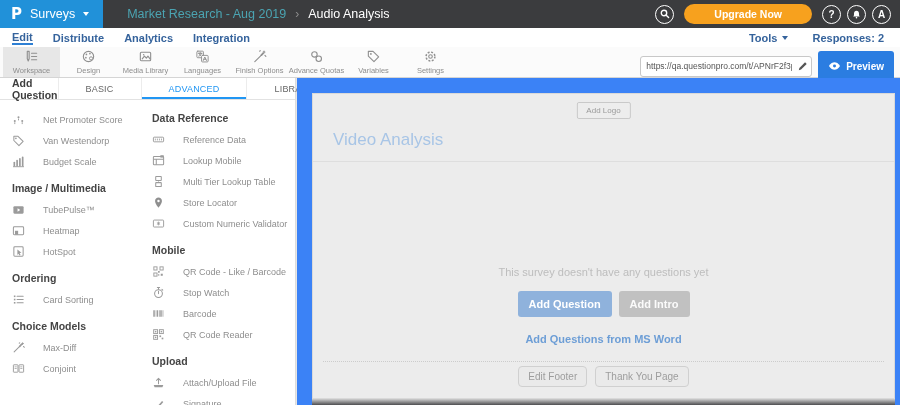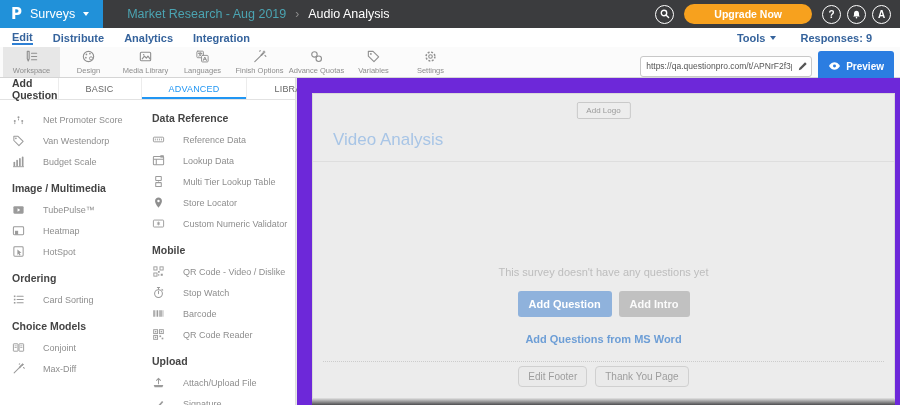--- a/index.html
+++ b/index.html
@@ -18,21 +18,21 @@
   .crumb-current { color:#fff; }
   .top-right { margin-left:auto; display:flex; align-items:center; gap:6px; padding-right:9px; }
   .circle-btn { width:19px; height:19px; border:1.5px solid #fff; border-radius:50%; display:flex; align-items:center; justify-content:center; font-size:10px; font-weight:700; cursor:pointer; flex:none; }
   .upgrade-btn { background:#f7a11e; color:#fff; font-size:10.5px; font-weight:700; padding:4px 30px; border-radius:11px; margin:0 4px; cursor:pointer; white-space:nowrap; }
 
   
   .navrow { position:absolute; left:0; top:28px; width:900px; height:19px; background:#fff; display:flex; align-items:center; font-size:11px; font-weight:700; color:#35639c; }
   .nav-item { margin-left:20px; cursor:pointer; }
   .nav-item:first-child { margin-left:12px; }
   .nav-item.active { border-bottom:2px solid #2d7fd4; }
-  .nav-right { margin-left:auto; display:flex; align-items:center; gap:24px; padding-right:28px; }
+  .nav-right { margin-left:auto; display:flex; align-items:center; gap:24px; padding-right:16px; }
   .tools-link { display:flex; align-items:center; gap:5px; cursor:pointer; }
 
   
   .toolbar { position:absolute; left:0; top:47px; width:900px; height:31px; background:#fbfbfb; border-bottom:1px solid #d5d5d5; display:flex; align-items:stretch; padding-left:3px; }
   .tb-item { width:57px; display:flex; flex-direction:column; align-items:center; justify-content:center; gap:2px; cursor:pointer; }
   .tb-item.active { background:#e7e7e7; }
   .tb-label { font-size:7.5px; color:#8d8d8d; white-space:nowrap; }
   .tb-right { position:absolute; right:6px; top:4px; display:flex; gap:6px; align-items:center; }
   .url-box { width:172px; height:21px; border:1px solid #c8c8c8; border-radius:3px; background:#fff; display:flex; align-items:center; padding-right:3px; }
   .url-input { border:none; outline:none; flex:1; min-width:0; font-size:8.5px; color:#555; padding:0 5px; background:transparent; font-family:inherit; }
@@ -48,21 +48,21 @@
   .panel-close { width:26px; display:flex; align-items:center; justify-content:center; color:#3c3c3c; font-weight:700; font-size:13px; border-left:1px solid #ececec; cursor:pointer; }
   .panel-body { display:flex; padding:9px 0 0 12px; }
   .pcol-1 { width:140px; }
   .pcol-2 { flex:1; }
   .psec { margin-bottom:10px; }
   .psec-title { font-size:10.5px; font-weight:700; color:#454545; margin:3px 0 5px 0; }
   .p-item { display:flex; align-items:center; gap:18px; height:21px; color:#8e8e8e; font-size:9px; cursor:pointer; white-space:nowrap; }
   .p-item svg { flex:none; }
 
   
-  .canvas { position:absolute; left:297px; top:78px; right:0; bottom:0; background:#6d28d9; }
+  .canvas { position:absolute; left:297px; top:78px; right:0; bottom:0; background:#3b82f6; }
   .card { position:absolute; left:15px; top:15px; right:5px; bottom:6px; background:#ececec; border:1px solid #d9d9d9; }
   .dark-strip { position:absolute; left:15px; right:5px; bottom:0; height:6px; background:linear-gradient(#cfcfcf,#4e4e50); }
   .addlogo-btn { position:absolute; top:8px; left:50%; transform:translateX(-50%); border:1px solid #c9c9c9; background:#ededed; color:#9a9a9a; font-size:8px; padding:3px 9px; border-radius:2px; cursor:pointer; }
   .survey-title { position:absolute; top:36px; left:20px; font-size:17px; color:#a8c5e6; cursor:pointer; }
   .survey-divider { position:absolute; top:67px; left:0; right:0; border-top:1px solid #dedede; }
   .empty-block { position:absolute; top:126px; left:0; right:0; text-align:center;margin-top:46px; }
   .empty-msg { font-size:11px; color:#bdbdbd; }
   .btn-row { margin-top:13px; display:flex; justify-content:center; gap:7px; }
   .addq-btn { background:#8fb2dc; color:#fff; font-size:11px; font-weight:700; padding:7px 11px; border-radius:3px; cursor:pointer; }
   .addintro-btn { background:#c1c1c1; color:#fbfbfb; font-size:11px; font-weight:700; padding:7px 11px; border-radius:3px; cursor:pointer; }
@@ -111,21 +111,21 @@
 <div class="navrow">
   <span class="nav-item active">Edit</span>
   <span class="nav-item">Distribute</span>
   <span class="nav-item">Analytics</span>
   <span class="nav-item">Integration</span>
   <span class="nav-right">
     <span class="tools-link">
         <span>Tools</span>
         <span class="caret"></span>
       </span>
-    <span>Responses: 9</span>
+    <span>Responses: 2</span>
   </span>
 </div>
 
 <div class="toolbar">
   <div class="tb-item active">
     <svg width="15" height="15" viewBox="0 0 16 16" fill="none" stroke="#909090" stroke-width="1.2" stroke-linecap="round" stroke-linejoin="round">
         <path d="M3.5 2.5v8l1 2.3 1-2.3v-8z"></path>
         <path d="M8 4.5h5.5M8 8h5.5M8 11.5h5.5"></path>
       </svg>
     <span class="tb-label">Workspace</span>
@@ -279,55 +279,55 @@
               <rect x="2" y="2.7" width="1.7" height="1.7" fill="#9b9b9b" stroke="none"></rect>
               <rect x="2" y="6.2" width="1.7" height="1.7" fill="#9b9b9b" stroke="none"></rect>
               <rect x="2" y="9.7" width="1.7" height="1.7" fill="#9b9b9b" stroke="none"></rect>
             </svg>
           <span>Card Sorting</span>
         </div>
       </div>
       <div class="psec">
         <div class="psec-title">Choice Models</div>
         <div class="p-item">
+          <svg width="13" height="13" viewBox="0 0 14 14" fill="none" stroke="#9b9b9b" stroke-width="1.1" stroke-linecap="round">
+              <path d="M2.3 11.7L8 6"></path>
+              <path d="M8.3 5.7l1.7-1.7" stroke-width="1.8"></path>
+              <path d="M11.4 1.9v1.8M10.5 2.8h1.8M12.4 5.9l.9.9M8.3 1.9l-.5.5"></path>
+            </svg>
+          <span>Max-Diff</span>
+        </div>
+        <div class="p-item">
           <svg width="13" height="13" viewBox="0 0 14 14" fill="none" stroke="#9b9b9b" stroke-width="1">
               <rect x="1.5" y="3" width="4.9" height="8" rx=".5"></rect>
               <rect x="7.6" y="3" width="4.9" height="8" rx=".5"></rect>
               <path d="M2.8 5.2h2.3M2.8 7h2.3M8.9 5.2h2.3M8.9 7h2.3" stroke-width=".8"></path>
             </svg>
           <span>Conjoint</span>
         </div>
-        <div class="p-item">
-          <svg width="13" height="13" viewBox="0 0 14 14" fill="none" stroke="#9b9b9b" stroke-width="1.1" stroke-linecap="round">
-              <path d="M2.3 11.7L8 6"></path>
-              <path d="M8.3 5.7l1.7-1.7" stroke-width="1.8"></path>
-              <path d="M11.4 1.9v1.8M10.5 2.8h1.8M12.4 5.9l.9.9M8.3 1.9l-.5.5"></path>
-            </svg>
-          <span>Max-Diff</span>
-        </div>
       </div>
     </div>
 
     <div class="pcol-2">
       <div class="psec">
         <div class="psec-title">Data Reference</div>
         <div class="p-item">
           <svg width="13" height="13" viewBox="0 0 14 14" fill="none" stroke="#9b9b9b" stroke-width="1">
               <rect x="1.5" y="4.5" width="11" height="5" rx=".8"></rect>
               <path d="M3.6 6v2M5.8 6v2M8 6v2M10.2 6v2" stroke-width=".9"></path>
             </svg>
           <span>Reference Data</span>
         </div>
         <div class="p-item">
           <svg width="13" height="13" viewBox="0 0 14 14" fill="none" stroke="#9b9b9b" stroke-width="1.1">
               <rect x="1.5" y="2.8" width="11" height="8.7" rx=".8"></rect>
               <path d="M1.5 5.6h11M4.6 5.6v5.9"></path>
               <rect x="9" y="1.3" width="3.6" height="2.6" fill="#9b9b9b" stroke="none"></rect>
             </svg>
-          <span>Lookup Data</span>
+          <span>Lookup Mobile</span>
         </div>
         <div class="p-item">
           <svg width="13" height="13" viewBox="0 0 14 14" fill="none" stroke="#9b9b9b" stroke-width="1.1">
               <rect x="4" y="1.5" width="6" height="4.3" rx=".5"></rect>
               <rect x="4" y="8.2" width="6" height="4.3" rx=".5"></rect>
               <path d="M7 5.8v2.4" stroke-dasharray="1.1 1.1"></path>
             </svg>
           <span>Multi Tier Lookup Table</span>
         </div>
         <div class="p-item">
@@ -349,21 +349,21 @@
         <div class="psec-title">Mobile</div>
         <div class="p-item">
           <svg width="13" height="13" viewBox="0 0 14 14" fill="none" stroke="#9b9b9b" stroke-width="1">
               <rect x="2" y="2" width="3.4" height="3.4"></rect>
               <rect x="8.6" y="2" width="3.4" height="3.4"></rect>
               <rect x="2" y="8.6" width="3.4" height="3.4"></rect>
               <rect x="6.5" y="6.5" width="1.8" height="1.8" fill="#9b9b9b" stroke="none"></rect>
               <rect x="9.4" y="9.4" width="2.2" height="2.2" fill="#9b9b9b" stroke="none"></rect>
               <rect x="6.5" y="10" width="1.4" height="1.4" fill="#9b9b9b" stroke="none"></rect>
             </svg>
-          <span>QR Code - Video / Dislike</span>
+          <span>QR Code - Like / Barcode</span>
         </div>
         <div class="p-item">
           <svg width="13" height="13" viewBox="0 0 14 14" fill="none" stroke="#9b9b9b" stroke-width="1.1" stroke-linecap="round">
               <circle cx="7" cy="8.2" r="4.2"></circle>
               <path d="M7 8.2V5.7M5.8 1.7h2.4M7 1.7v1.8M10.7 3.6l.9.9"></path>
             </svg>
           <span>Stop Watch</span>
         </div>
         <div class="p-item">
           <svg width="13" height="13" viewBox="0 0 14 14" stroke="#9b9b9b" fill="none">

